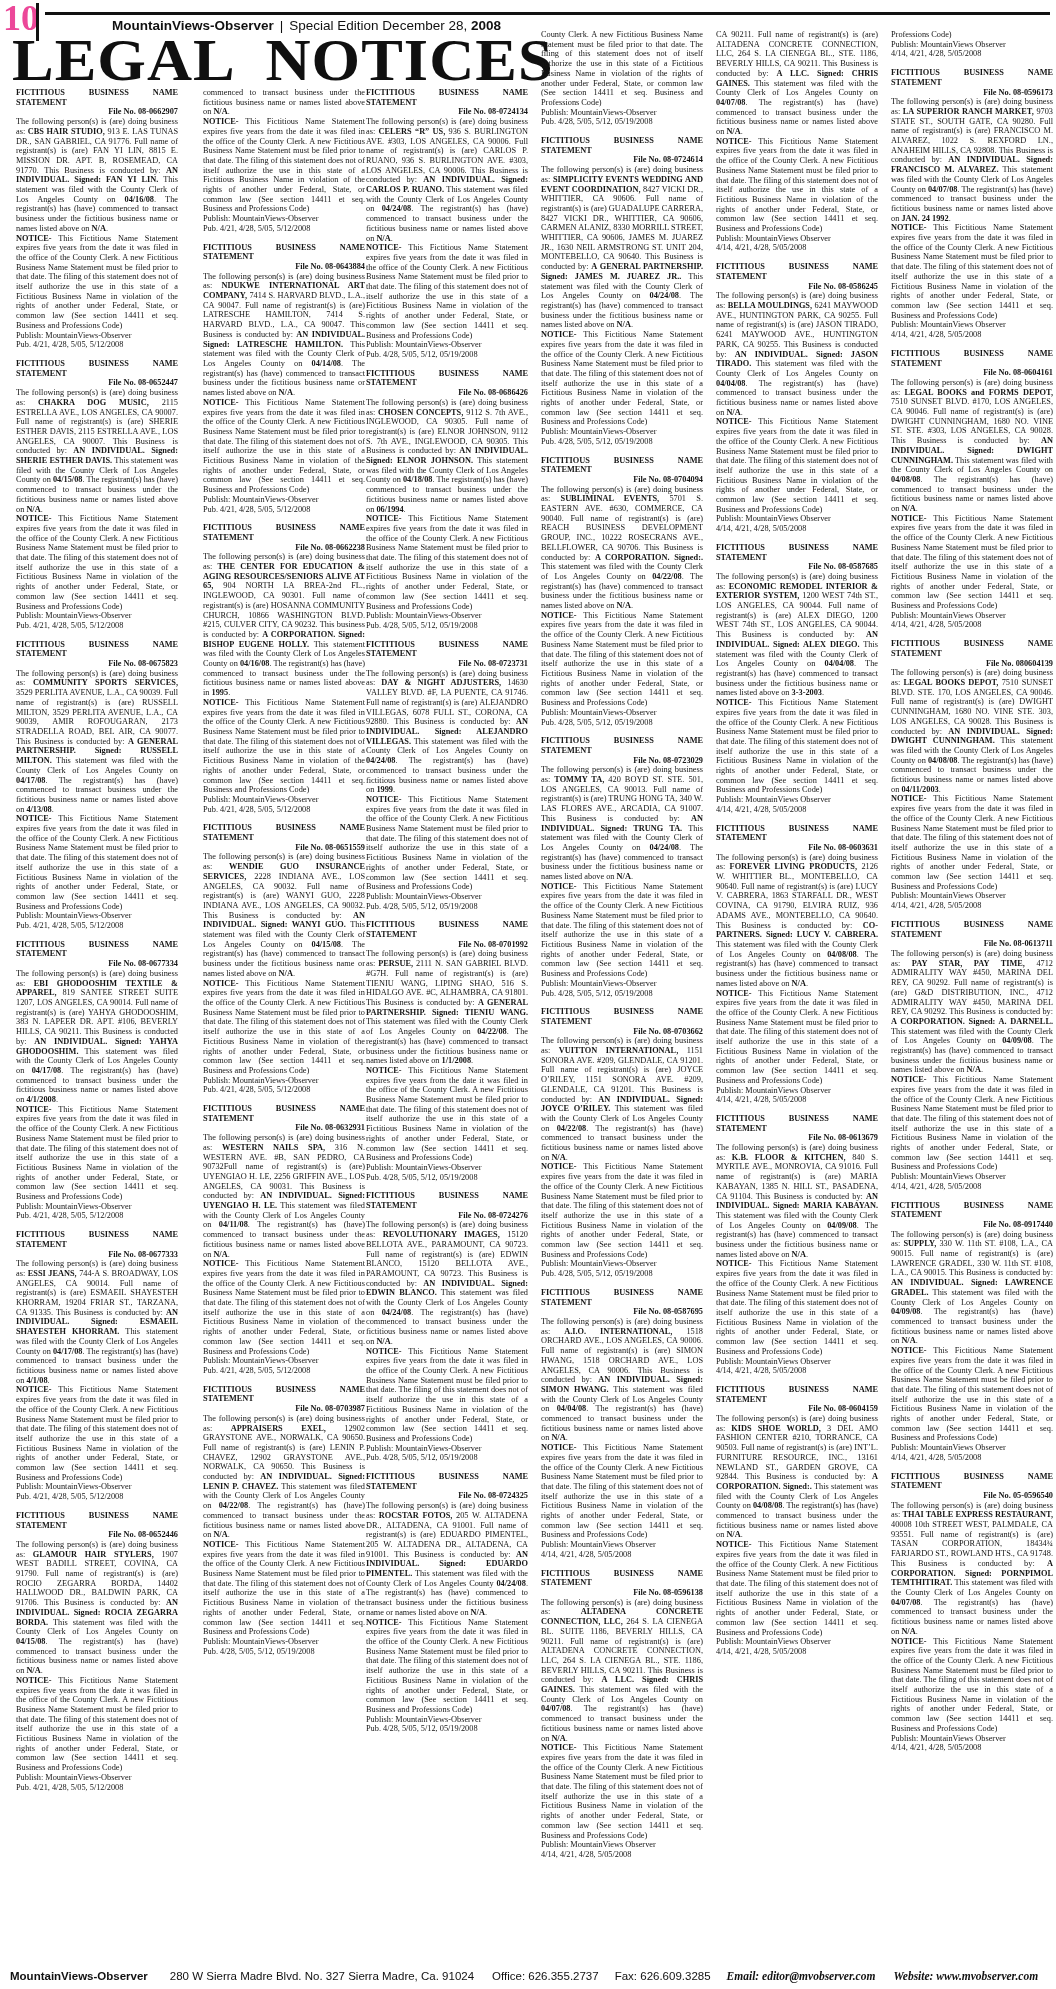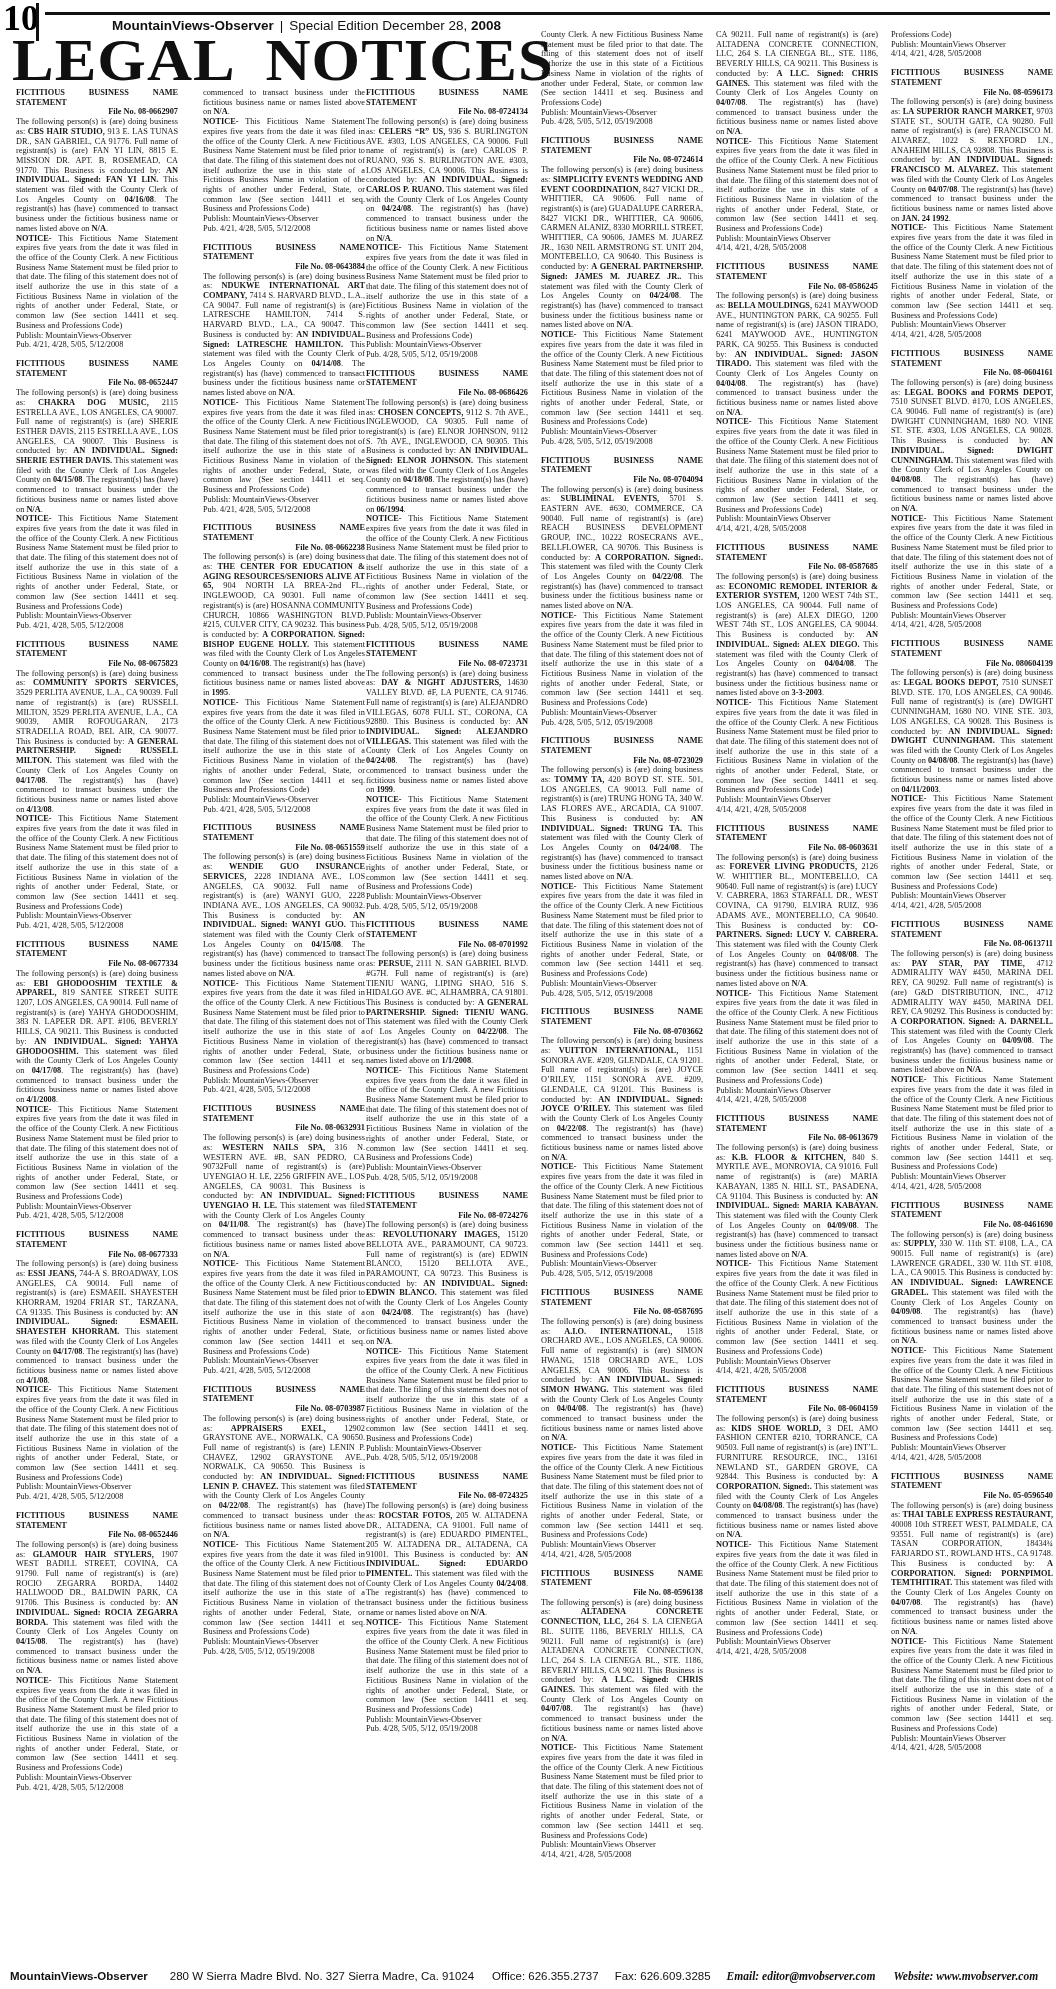--- a/index.html
+++ b/index.html
@@ -1,19 +1,19 @@
 <!DOCTYPE html>
 <html><head>
 <meta charset="utf-8">
 <style>
   html,body{margin:0;padding:0;background:#e8e8e8;}
   #page{position:relative;width:1056px;height:1989px;background:#ffffff;overflow:hidden;
         font-family:"Liberation Serif",serif;color:#1a1a1a;}
   
-  #pageno{position:absolute;left:3px;top:0px;font:bold 36px/1 "Liberation Serif",serif;color:#000000;}
+  #pageno{position:absolute;left:3px;top:0px;font:bold 36px/1 "Liberation Serif",serif;color:#ec4899;}
   #hdr-vbar{position:absolute;left:36px;top:3px;width:3px;height:38px;background:#111;}
   #hdr-rule{position:absolute;left:45px;top:12px;right:6px;height:3px;background:#111;}
   #masthead{position:absolute;left:112px;top:18px;font:bold 13.5px "Liberation Sans",sans-serif;color:#111;white-space:nowrap;}
   #masthead .sep{font-weight:normal;padding:0 6px;}
   #masthead .light{font-weight:normal;}
   
   #title{position:absolute;left:12px;top:26px;font-family:"Liberation Serif",serif;
          font-weight:bold;font-size:60px;letter-spacing:1px;word-spacing:16px;color:#101010;
          transform:scaleX(1.04);transform-origin:left top;white-space:nowrap;}
   
@@ -334,21 +334,21 @@
         <div class="notice">
           <p class="nhead">FICTITIOUS BUSINESS NAME STATEMENT</p>
           <p class="nfile">File No. 08-0613711</p>
           <p>The following person(s) is (are) doing business as: <b>PAY STAR, PAY TIME,</b> 4712 ADMIRALITY WAY #450, MARINA DEL REY, CA 90292. Full name of registrant(s) is (are) G&amp;D DISTRIBUTION, INC., 4712 ADMIRALITY WAY #450, MARINA DEL REY, CA 90292. This Business is conducted by: <b>A CORPORATION. Signed: A. DARNELL.</b> This statement was filed with the County Clerk of Los Angeles County on <b>04/09/08</b>. The registrant(s) has (have) commenced to transact business under the fictitious business name or names listed above on <b>N/A</b>.</p>
           <p><b>NOTICE-</b> This Fictitious Name Statement expires five years from the date it was filed in the office of the County Clerk. A new Fictitious Business Name Statement must be filed prior to that date. The filing of this statement does not of itself authorize the use in this state of a Fictitious Business Name in violation of the rights of another under Federal, State, or common law (See section 14411 et seq. Business and Professions Code)</p>
           <p class="npub">Publish: MountainViews Observer</p>
           <p class="npub">4/14, 4/21, 4/28, 5/05/2008</p>
         </div>
         <div class="notice">
           <p class="nhead">FICTITIOUS BUSINESS NAME STATEMENT</p>
-          <p class="nfile">File No. 08-0461690</p>
+          <p class="nfile">File No. 08-0917440</p>
           <p>The following person(s) is (are) doing business as: <b>SUPPLY,</b> 330 W. 11th ST. #108, L.A., CA 90015. Full name of registrant(s) is (are) LAWRENCE GRADEL, 330 W. 11th ST. #108, L.A., CA 90015. This Business is conducted by: <b>AN INDIVIDUAL. Signed: LAWRENCE GRADEL.</b> This statement was filed with the County Clerk of Los Angeles County on <b>04/09/08</b>. The registrant(s) has (have) commenced to transact business under the fictitious business name or names listed above on <b>N/A</b>.</p>
           <p><b>NOTICE-</b> This Fictitious Name Statement expires five years from the date it was filed in the office of the County Clerk. A new Fictitious Business Name Statement must be filed prior to that date. The filing of this statement does not of itself authorize the use in this state of a Fictitious Business Name in violation of the rights of another under Federal, State, or common law (See section 14411 et seq. Business and Professions Code)</p>
           <p class="npub">Publish: MountainViews Observer</p>
           <p class="npub">4/14, 4/21, 4/28, 5/05/2008</p>
         </div>
         <div class="notice">
           <p class="nhead">FICTITIOUS BUSINESS NAME STATEMENT</p>
           <p class="nfile">File No. 05-0596540</p>
           <p>The following person(s) is (are) doing business as: <b>THAI TABLE EXPRESS RESTAURANT,</b> 40008 10th STREET WEST, PALMDALE, CA 93551. Full name of registrant(s) is (are) TASAN CORPORATION, 18434¾ FARJARDO ST., ROWLAND HTS., CA 91748. This Business is conducted by: <b>A CORPORATION. Signed: PORNPIMOL TEMTHITIRAT.</b> This statement was filed with the County Clerk of Los Angeles County on <b>04/07/08</b>. The registrant(s) has (have) commenced to transact business under the fictitious business name or names listed above on <b>N/A</b>.</p>
           <p><b>NOTICE-</b> This Fictitious Name Statement expires five years from the date it was filed in the office of the County Clerk. A new Fictitious Business Name Statement must be filed prior to that date. The filing of this statement does not of itself authorize the use in this state of a Fictitious Business Name in violation of the rights of another under Federal, State, or common law (See section 14411 et seq. Business and Professions Code)</p>

